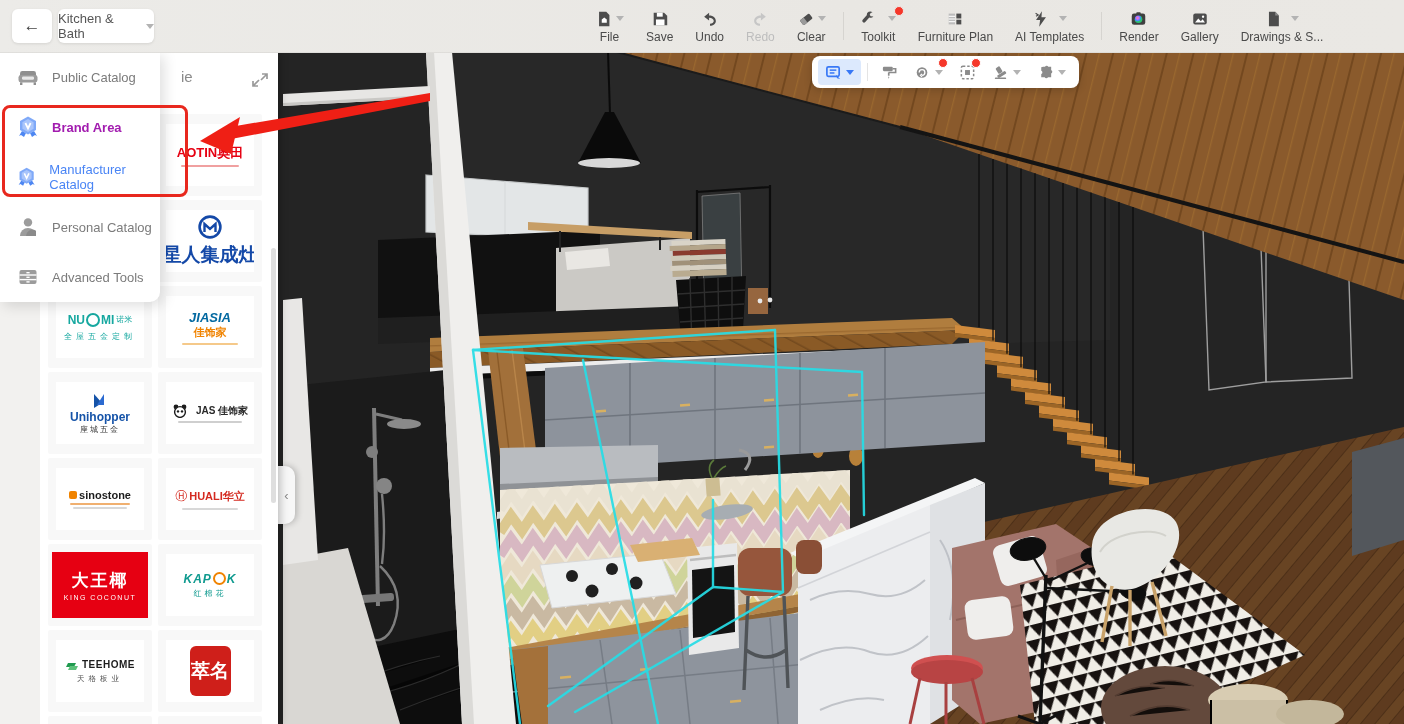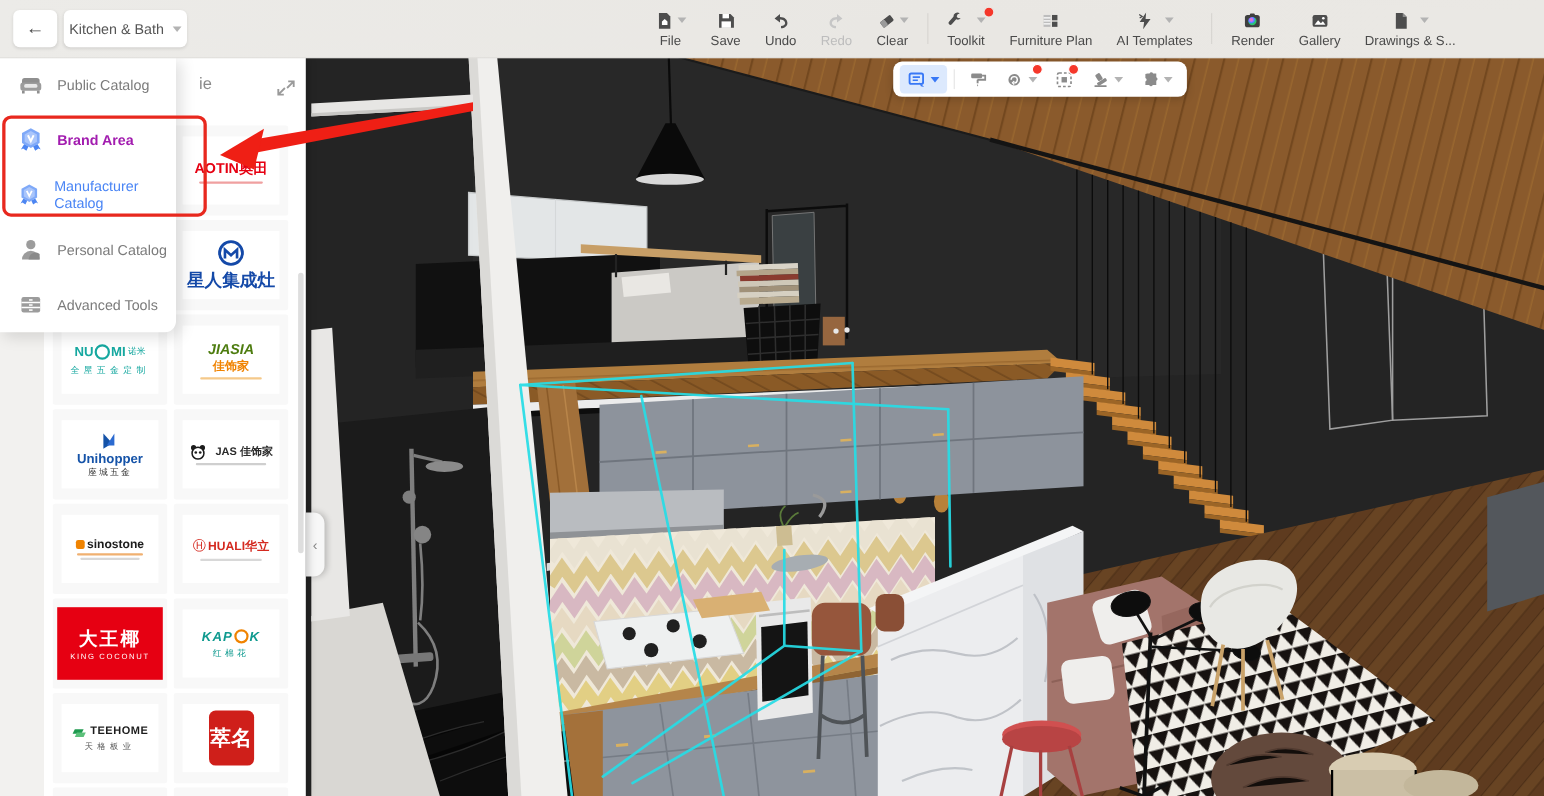--- a/index.html
+++ b/index.html
@@ -4,21 +4,21 @@
 <style>
   html,body{margin:0;padding:0;background:#555;}
   #stage{position:relative;width:1404px;height:724px;overflow:hidden;background:#232323;
     font-family:"Liberation Sans",sans-serif;-webkit-font-smoothing:antialiased;}
   .abs{position:absolute;}
   
   #topbar{left:0;top:0;width:1404px;height:52px;background:linear-gradient(90deg,#ecebe8,#e9e7e3 60%,#eae8e4);
     border-bottom:1px solid rgba(0,0,0,.05);z-index:40;}
   .pill{background:#fff;border-radius:6px;box-shadow:0 1px 3px rgba(0,0,0,.10);display:flex;align-items:center;justify-content:center;}
   #back-btn{left:12px;top:9px;width:40px;height:34px;font-size:17px;color:#444;cursor:pointer;}
-  #cat-pill{left:58px;top:9px;width:112px;height:34px;font-size:13px;color:#555;gap:8px;cursor:pointer;}
+  #cat-pill{left:58px;top:9px;width:96px;height:34px;font-size:13px;color:#555;gap:8px;cursor:pointer;}
   .caret{width:0;height:0;border-left:4px solid transparent;border-right:4px solid transparent;border-top:5px solid #b3b3b3;display:inline-block;}
   .caret.blue{border-top-color:#3878f6;}
   #actions{left:584px;top:0;height:52px;display:flex;align-items:center;}
   .act{display:flex;flex-direction:column;align-items:center;justify-content:center;padding:0 11px;height:52px;cursor:pointer;position:relative;}
   .arow{position:relative;height:20px;display:flex;align-items:center;gap:3px;}
   .albl{font-size:12px;color:#4a4a4a;margin-top:1px;white-space:nowrap;}
   .act.disabled .albl{color:#bdbdbd;}
   .act.disabled svg path,.act.disabled svg rect{fill:#c6c6c6 !important;}
   .vsep{width:1px;height:28px;background:#d6d4d0;margin:0 6px;}
   .reddot{position:absolute;width:8px;height:8px;border-radius:50%;background:#f5372a;right:-4px;top:-3px;border:1.5px solid #ece9e6;}
@@ -453,39 +453,39 @@
         <div class="mline" style="width:58px;background:#f0a0a0;"></div>
       </div>
     </div>
 
     <div class="tile" style="left:158px;top:148px;">
       <div class="logo">
         <svg width="26" height="26" viewBox="0 0 26 26">
           <circle cx="13" cy="13" r="10.4" fill="none" stroke="#1449a8" stroke-width="2.6"></circle>
           <path d="M7.5,18 L7.5,10 L13,15 L18.5,10 L18.5,18" fill="none" stroke="#1449a8" stroke-width="2.4"></path>
         </svg>
-        <span class="b-blue" style="font-size:16px;margin-top:2px;">星人集成灶</span>
+        <span class="b-blue" style="font-size:19px;margin-top:2px;">星人集成灶</span>
       </div>
     </div>
 
     <div class="tile" style="left:48px;top:234px;">
       <div class="logo">
         <div style="display:flex;align-items:center;color:#16a8a0;font-weight:bold;font-size:12px;">
           <span>NU</span>
             <span class="ring" style="width:10px;height:10px;border:2px solid #16a8a0;margin:0 1px;"></span>
             <span>MI</span>
           <span style="font-size:8px;font-weight:normal;margin-left:2px;">诺米</span>
         </div>
         <div style="font-size:8px;color:#16a8a0;letter-spacing:4px;margin-top:4px;">全屋五金定制</div>
       </div>
     </div>
 
     <div class="tile" style="left:158px;top:234px;">
       <div class="logo">
-        <span style="font-weight:bold;font-style:italic;font-size:13px;color:#4d7c0f;">JIASIA</span>
+        <span style="font-weight:bold;font-style:italic;font-size:13px;color:#0369a1;">JIASIA</span>
         <span style="font-weight:bold;font-size:11px;color:#f08300;">佳饰家</span>
         <div class="mline" style="width:56px;background:#f5c98a;"></div>
       </div>
     </div>
 
     <div class="tile" style="left:48px;top:320px;">
       <div class="logo">
         <svg width="20" height="18" viewBox="0 0 20 18">
           <path d="M4,16 L4,2 L12,11 Z" fill="#1553a8"></path>
             <path d="M14,2 L14,13 L7,13 Z" fill="#2b6ad0"></path>

